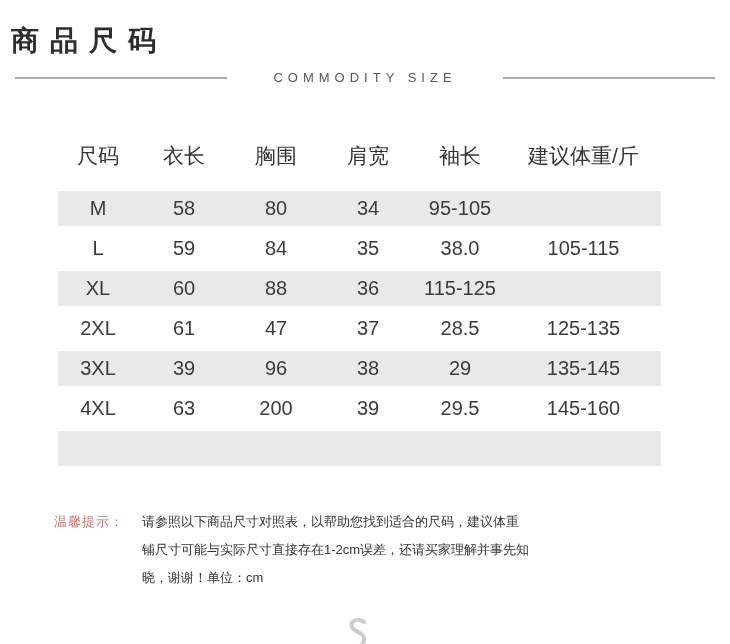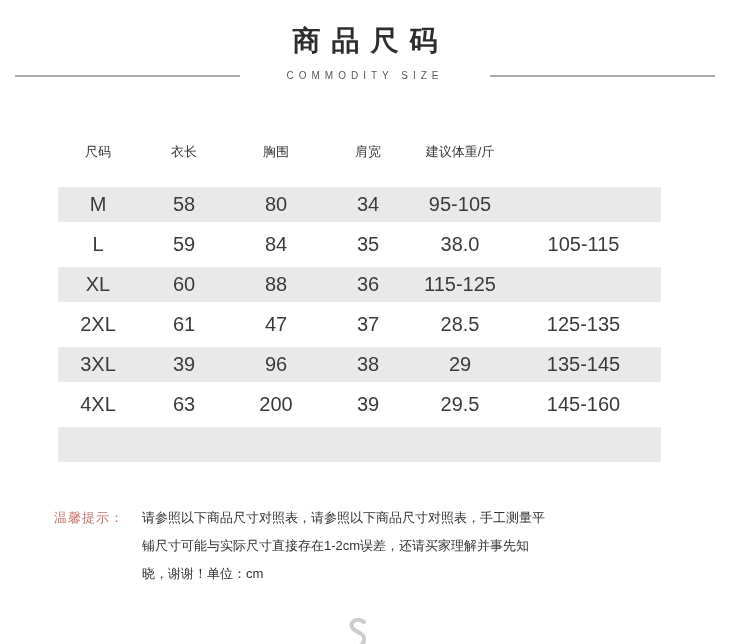--- a/index.html
+++ b/index.html
@@ -10,60 +10,60 @@
     background: #ffffff;
     overflow: hidden;
     font-family: "Liberation Sans", "DejaVu Sans", sans-serif;
     color: #333333;
   }
 
   
   .page-title {
     margin: 0;
     padding-top: 22px;
-    text-align: center;
+    text-align: left;
     font-size: 28px;
     font-weight: 600;
     letter-spacing: 11px;
     text-indent: 11px;
     color: #2d2d2d;
   }
   .subtitle-row {
     display: flex;
     align-items: center;
     margin-top: 10px;
     padding: 0 15px;
   }
   .rule {
     flex: 1;
     height: 2px;
     background: #a9abac;
   }
   .subtitle {
     margin: 0 46px;
-    font-size: 10px;
+    font-size: 13px;
     letter-spacing: 5px;
     color: #585858;
     white-space: nowrap;
   }
 
   
   .size-table {
     margin: 50px 0 0 58px;
     width: 603px;
   }
   .trow, .thead {
     display: grid;
     grid-template-columns: 80px 92px 92px 92px 92px 155px;
     align-items: center;
   }
   .thead {
     height: 42px;
     margin-bottom: 14px;
-    font-size: 13px;
+    font-size: 21px;
     color: #333333;
   }
   .thead span { text-align: center; }
   .trow {
     height: 35px;
     margin-bottom: 5px;
     font-size: 20px;
     color: #3b3b3b;
   }
   .trow span { text-align: center; }
@@ -111,20 +111,21 @@
     <span class="subtitle">COMMODITY SIZE</span>
     <span class="rule"></span>
   </div>
 
   <div class="size-table">
     <div class="thead">
       <span>尺码</span>
       <span>衣长</span>
       <span>胸围</span>
       <span>肩宽</span>
+      <span>袖长</span>
       <span>建议体重/斤</span>
     </div>
 
     <div class="trow stripe">
       <span>M</span>
       <span>58</span>
       <span>80</span>
       <span>34</span>
       <span>95-105</span>
     </div>
@@ -171,21 +172,21 @@
       <span>39</span>
       <span>29.5</span>
       <span>145-160</span>
     </div>
 
     <div class="trow stripe empty-row"></div>
   </div>
 
   <div class="note">
     <span class="note-label">温馨提示：</span>
-    <div class="note-line">请参照以下商品尺寸对照表，请参照以下商品尺寸对照表，手工测量平</div>
+    <div class="note-line">请参照以下商品尺寸对照表，以帮助您找到适合的尺码，建议体重</div>
     <div class="note-line">铺尺寸可能与实际尺寸直接存在1-2cm误差，还请买家理解并事先知</div>
     <div class="note-line">晓，谢谢！单位：cm</div>
   </div>
 
   <div class="watermark">
     <svg width="22" height="34" viewBox="0 0 22 34">
       <path d="M 17 4 C 9 -1, 3 4, 5 9 C 7 14, 16 14, 17 20 C 18 27, 10 31, 5 28" fill="none" stroke="#cccccc" stroke-width="4" stroke-linecap="round"></path>
     </svg>
 
   </div>

